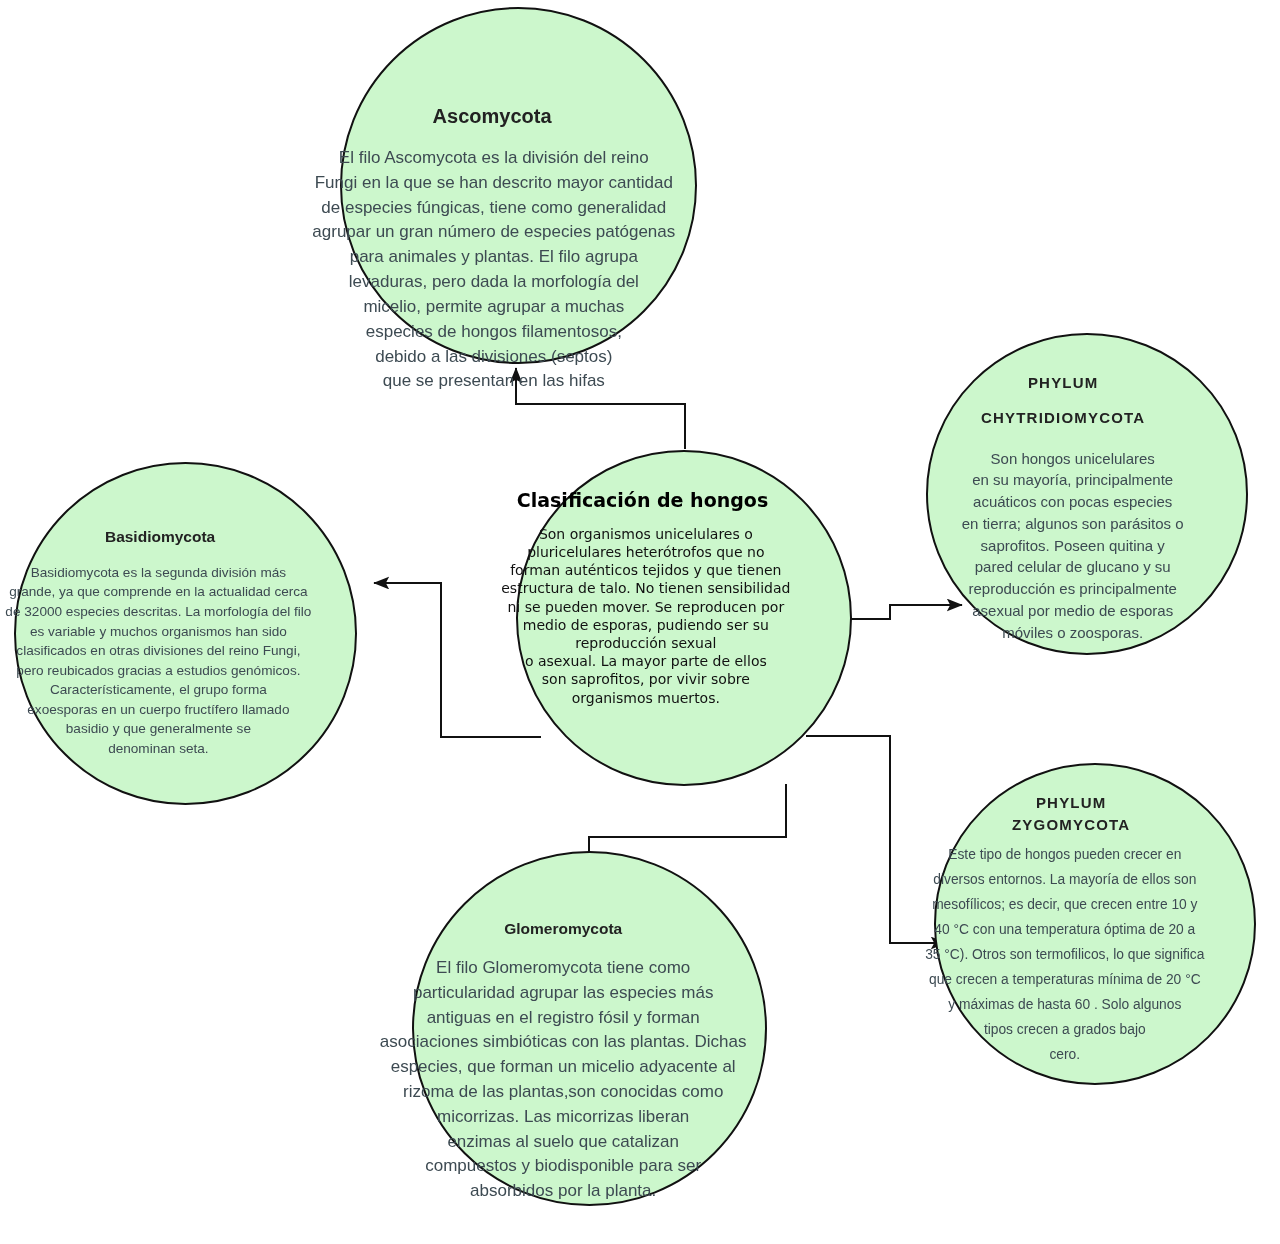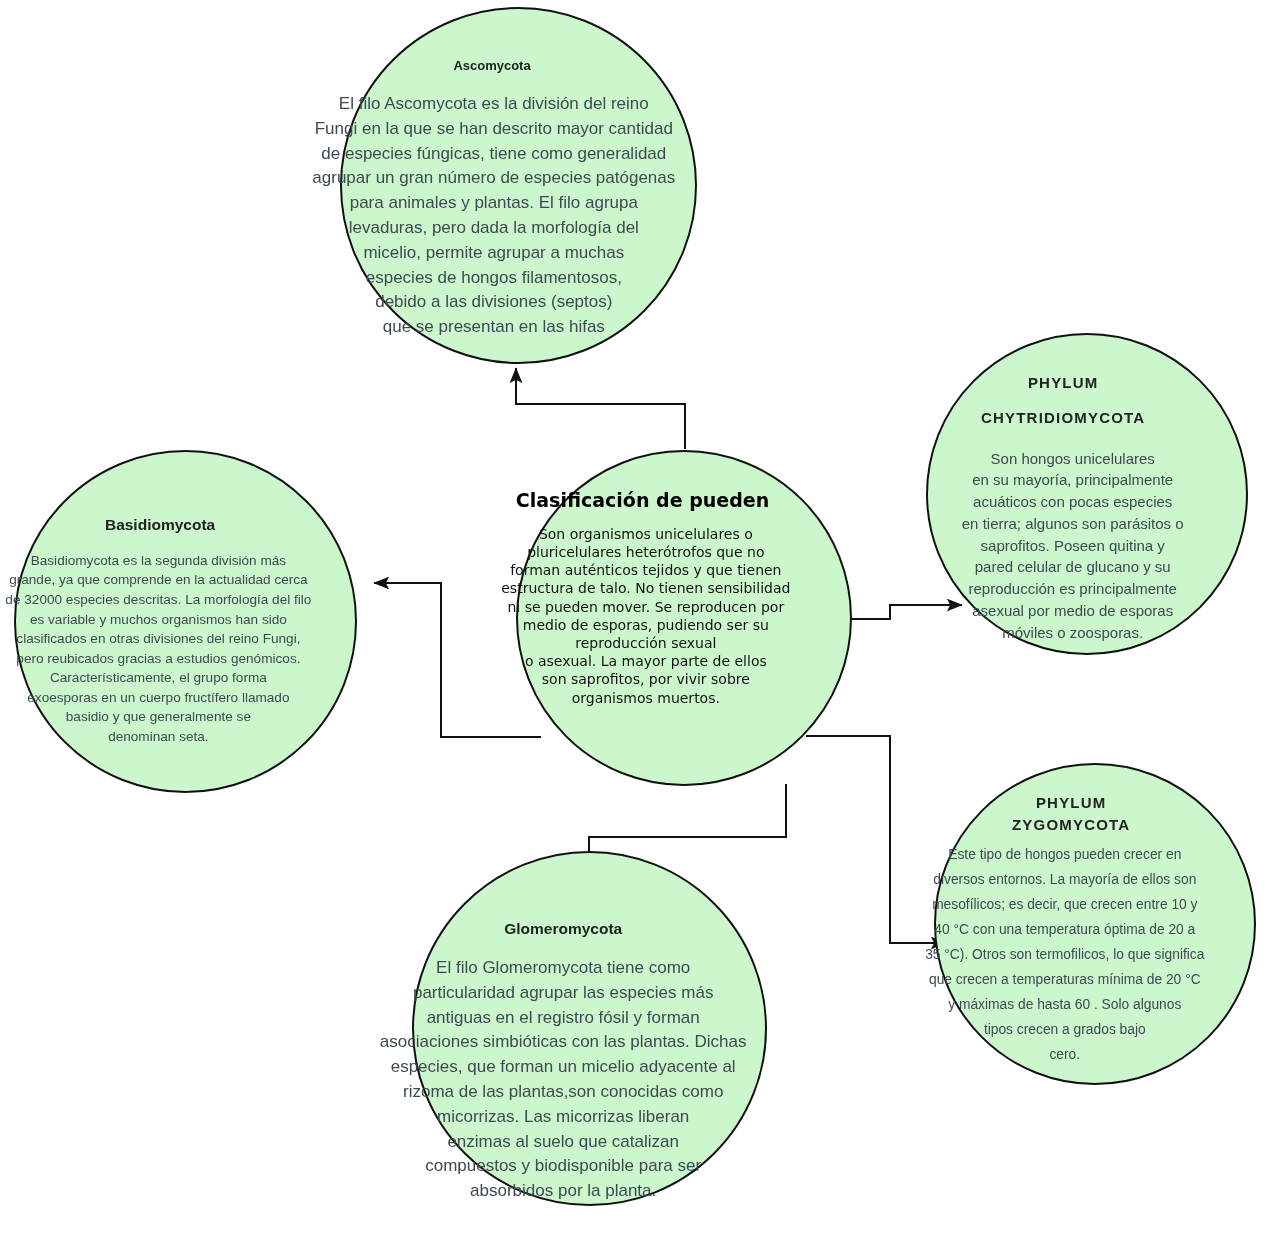--- a/index.html
+++ b/index.html
@@ -70,34 +70,34 @@
     width: 146%;
     margin-left: -23%;
   }
 
   
   #node-ascomycota {
     left: 340px; top: 7px;
     width: 357px; height: 357px;
   }
   #node-ascomycota .title {
-    font-size: 13px;
-    margin-top: 50px;
+    font-size: 20px;
+    margin-top: 96px;
   }
   #node-ascomycota .body {
     font-size: 17px;
     margin-top: 18px;
     line-height: 1.46;
     width: 128%;
     margin-left: -14%;
   }
 
   
   #node-basidiomycota {
-    left: 14px; top: 450px;
+    left: 14px; top: 462px;
     width: 343px; height: 343px;
   }
   #node-basidiomycota .title {
     font-size: 15.5px;
     margin-top: 64px;
   }
   #node-basidiomycota .body {
     font-size: 13.6px;
     margin-top: 17px;
     line-height: 1.44;
@@ -247,21 +247,21 @@
 asociaciones simbióticas con las plantas. Dichas
 especies, que forman un micelio adyacente al
 rizoma de las plantas,son          conocidas como
 micorrizas. Las micorrizas             liberan
 enzimas   al suelo que catalizan
 compuestos y biodisponible para ser
 absorbidos  por la planta.</div>
   </div>
 
   <div class="node" id="node-center">
-    <div class="title" style="white-space: pre-line;">Clasificación de pueden</div>
+    <div class="title" style="white-space: pre-line;">Clasificación de hongos</div>
     <div class="body">Son organismos unicelulares o
 pluricelulares heterótrofos que no
 forman auténticos tejidos y que tienen
 estructura de talo. No tienen sensibilidad
 ni se pueden mover. Se reproducen por
 medio  de esporas, pudiendo ser su
 reproducción sexual
 o asexual. La mayor parte de ellos
 son saprofitos, por vivir sobre
 organismos muertos.</div>

